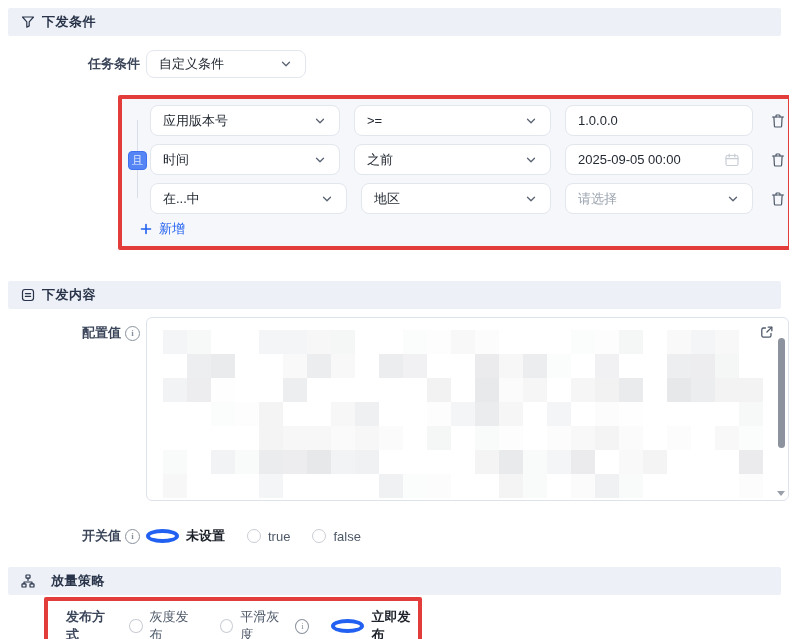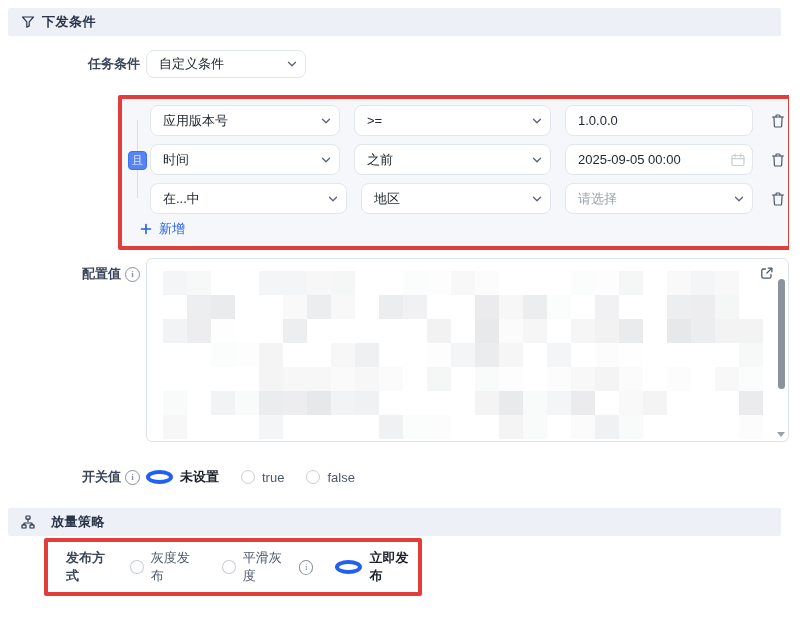--- a/index.html
+++ b/index.html
@@ -12,21 +12,21 @@
   .sec-icon{display:inline-flex;width:14px;height:14px;}
   .sec-icon svg{width:14px;height:14px;stroke:#29344a;fill:none;stroke-width:1.2;stroke-linejoin:round;stroke-linecap:round;}
 
   
   .form-row{display:flex;align-items:center;}
   .form-label{width:112px;flex:0 0 112px;text-align:right;margin-right:6px;color:#3c465a;font-weight:600;display:flex;justify-content:flex-end;align-items:center;gap:4px;white-space:nowrap;margin-left:28px;}
   .info{display:inline-flex;align-items:center;justify-content:center;width:13px;height:13px;border:1px solid #8a929e;border-radius:50%;color:#8a929e;font-size:9px;font-family:"Liberation Serif",serif;line-height:1;}
   .info::after{content:"i";}
 
   
-  .sel,.tbox{height:31px;box-sizing:border-box;background:#fff;border:1px solid #e2e6ed;border-radius:8px;display:flex;align-items:center;justify-content:space-between;padding:0 7px 0 12px;font-size:13px;color:#242a33;}
+  .sel,.tbox{height:31px;box-sizing:border-box;background:#fff;border:1px solid #e2e6ed;border-radius:8px;display:flex;align-items:center;justify-content:space-between;padding:0 13px 0 12px;font-size:13px;color:#242a33;}
   .tbox{font-family:inherit;outline:none;display:block;padding:0 12px;}
   .sel .chev{display:inline-flex;width:12px;height:12px;}
   .sel .chev svg{width:12px;height:12px;stroke:#5a6372;fill:none;stroke-width:1.3;stroke-linecap:round;stroke-linejoin:round;}
   .placeholder{color:#9aa3af;}
   .task-sel{width:160px;height:28px;}
 
   
   .redbox1{margin:17px 8px 0 118px;width:674px;box-sizing:border-box;border:4px solid #e23d3b;border-radius:2px;}
   .redbox2{margin:2px 0 0 44px;width:378px;box-sizing:border-box;border:4px solid #e23d3b;border-radius:2px;padding:7px 0 7px 18px;}
 
@@ -214,20 +214,29 @@
       </div>
       <button class="add-row">
         <svg viewBox="0 0 12 12">
             <path d="M6 1.5v9M1.5 6h9"></path>
           </svg>
         <span>新增</span>
       </button>
     </div>
   </div>
 
+  <div class="sec-bar mt-bar2">
+    <span class="sec-icon">
+      <svg viewBox="0 0 14 14">
+          <rect x="1.5" y="1.5" width="11" height="11" rx="2.4"></rect>
+          <path d="M4.4 5.6h5.2M4.4 8.4h5.2"></path>
+        </svg>
+    </span>
+    <span class="sec-title">下发内容</span>
+  </div>
 
   <div class="form-row mt-config">
     <div class="form-label">
       <span>配置值</span>
       <span class="info"></span>
     </div>
     <div class="ta">
       <div class="mosaic">
           <span style="background: rgba(75, 82, 96, 0.06);"></span>
           <span style="background: rgba(75, 82, 96, 0.043);"></span>

